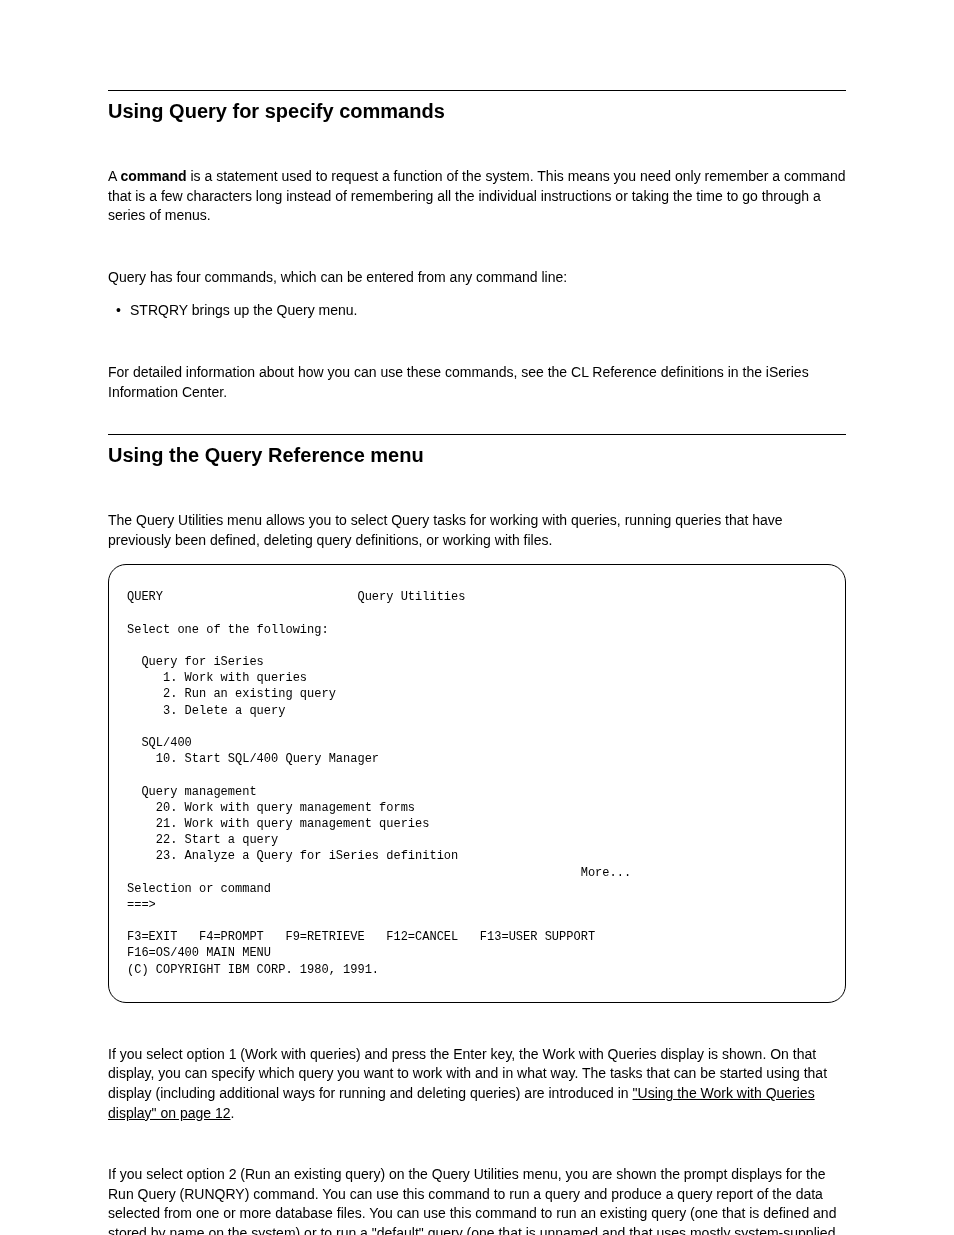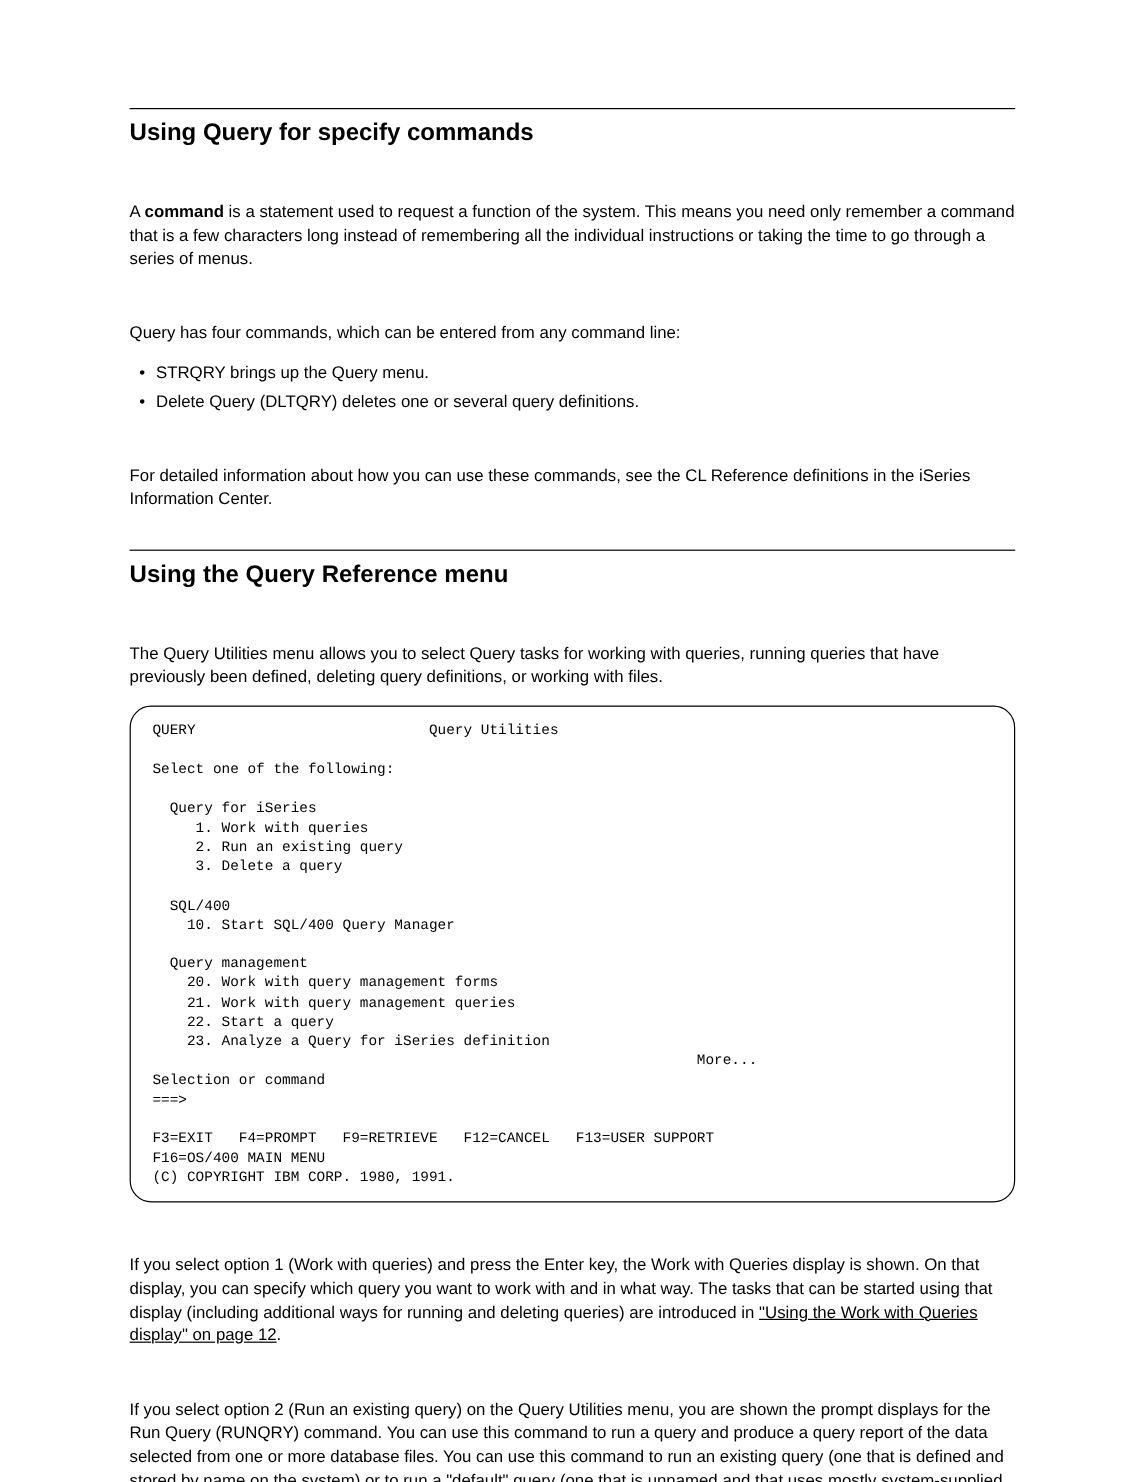--- a/index.html
+++ b/index.html
@@ -44,21 +44,21 @@
       margin-bottom: 4px;
     }
     ul li::before {
       content: "•";
       position: absolute;
       left: 8px;
     }
     .terminal-box {
       border: 1px solid #000;
       border-radius: 18px;
-      padding: 12px 18px;
+      padding: 24px 18px;
       font-family: "Courier New", monospace;
       font-size: 12px;
       line-height: 1.35;
       white-space: pre;
       margin-bottom: 28px;
       margin-top: 2px;
     }
     .link {
       text-decoration: underline;
       color: #000;
@@ -74,21 +74,20 @@
 <h2>Using Query for specify commands</h2>
 
 <p>
   <span>A </span><span class="bold">command</span><span> is a statement used to request a function of the system. This means you need only remember a command that is a few characters long instead of remembering all the individual instructions or taking the time to go through a series of menus.</span>
 </p>
 
 <p>Query has four commands, which can be entered from any command line:</p>
 
 <ul>
   <li>STRQRY brings up the Query menu.</li>
-  <li>Delete Query (DLTQRY) deletes one or several query definitions.</li>
 </ul>
 
 <p>For detailed information about how you can use these commands, see the CL Reference definitions in the iSeries Information Center.</p>
 
 <div class="section-spacer"></div>
 
 <hr class="section-rule">
 <h2>Using the Query Reference menu</h2>
 
 <p>The Query Utilities menu allows you to select Query tasks for working with queries, running queries that have previously been defined, deleting query definitions, or working with files.</p>

